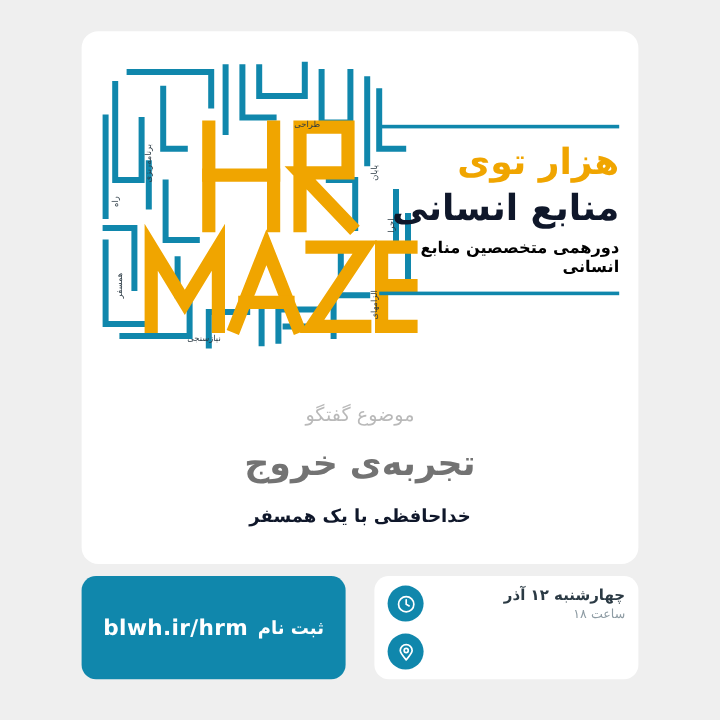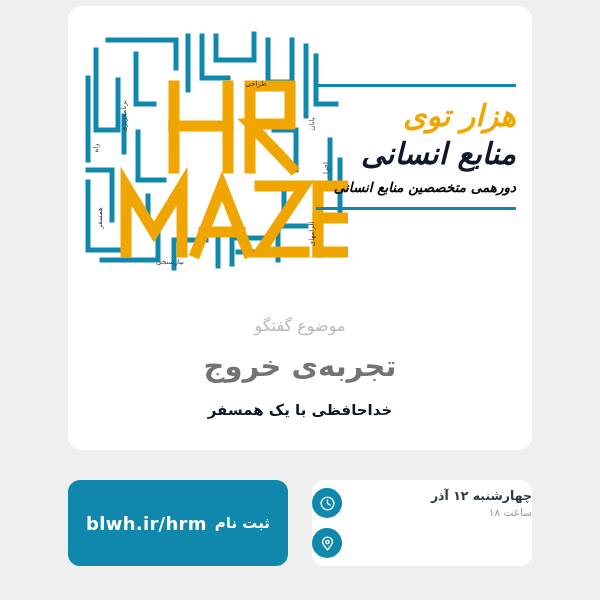--- a/index.html
+++ b/index.html
@@ -17,21 +17,21 @@
     position: relative;
     width: 600px;
     height: 600px;
     background: #efefef;
   }
 
   
   .card {
     position: absolute;
     left: 68px;
-    top: 6px;
+    top: 26px;
     width: 464px;
     height: 444px;
     background: #ffffff;
     border-radius: 14px;
   }
 
   
   .maze-art {
     position: absolute;
     left: 10px;
@@ -41,21 +41,20 @@
   }
   .maze-art svg { display: block; }
 
   
   .headline-block {
     position: absolute;
     right: 16px;
     top: 78px;
     width: 200px;
     text-align: right;
-    font-style: italic;
   }
   .rule {
     height: 3px;
     background: #1087ac;
     width: 100%;
     margin: 0 0 10px auto;
   }
   .rule.bottom { margin: 12px 0 0 auto; }
   .title-1 {
     font-size: 30px;
@@ -132,21 +131,21 @@
   }
 
   .info {
     position: absolute;
     left: 312px;
     top: 480px;
     width: 220px;
     height: 86px;
     background: #ffffff;
     border-radius: 12px;
-    padding: 0 0;
+    padding: 0 11px;
     box-sizing: border-box;
     display: flex;
     flex-direction: column;
     justify-content: center;
     gap: 9px;
   }
   .info-row {
     display: flex;
     flex-direction: row-reverse;
     align-items: center;

